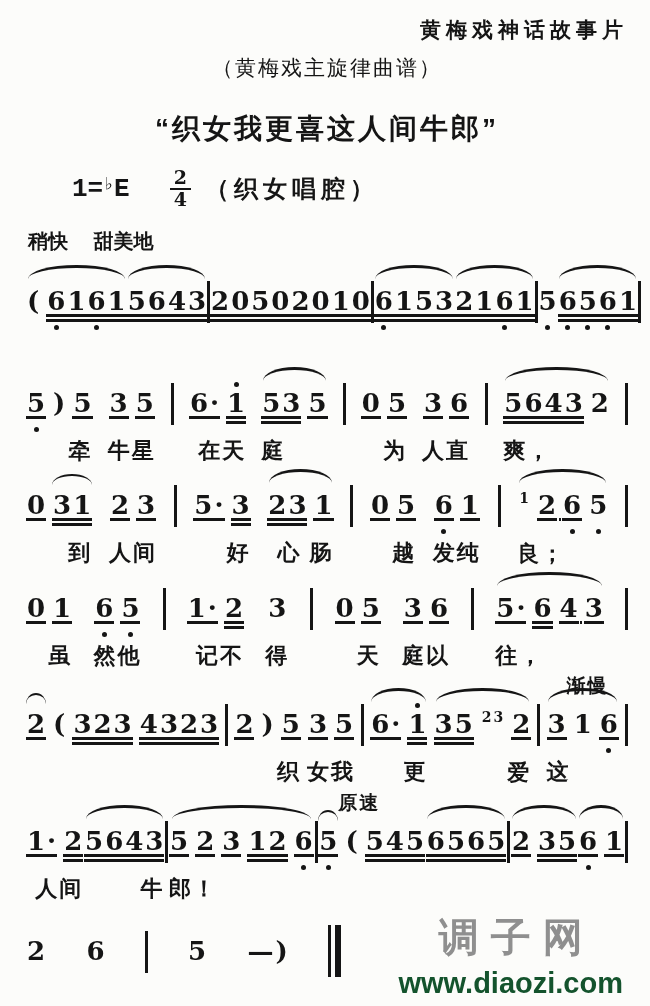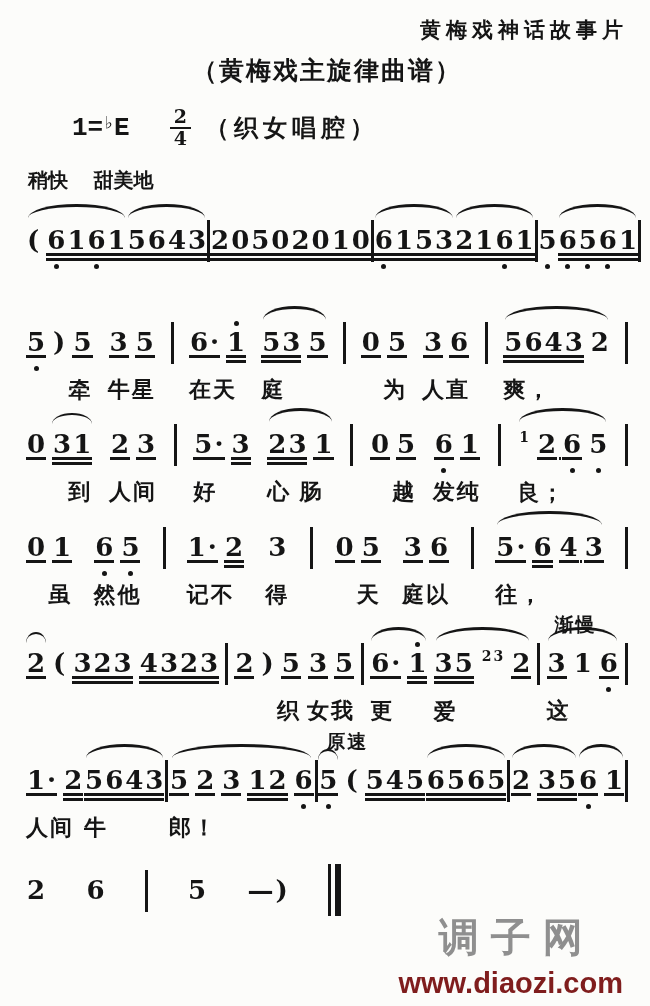--- a/index.html
+++ b/index.html
@@ -7,21 +7,21 @@
     width:650px;height:1006px;overflow:hidden;position:relative;
     background:#fcfcfa;color:#151515;
     font-family:"Liberation Sans",sans-serif;
     -webkit-font-smoothing:antialiased;
   }
   .page{padding:10px 22px 0 26px;}
 
   
   .series{text-align:right;font-size:21px;font-weight:bold;letter-spacing:5px;margin-top:6px;}
   .title{text-align:center;font-size:45px;font-weight:900;letter-spacing:28px;text-indent:28px;margin-top:14px;line-height:1.1;}
-  .subtitle{text-align:center;font-size:25px;font-weight:bold;letter-spacing:2px;margin-top:10px;}
+  .subtitle{text-align:center;font-size:21px;font-weight:normal;letter-spacing:2px;margin-top:10px;}
   .quote{text-align:center;font-size:28px;font-weight:bold;letter-spacing:3px;margin-top:28px;}
   .keyline{display:flex;align-items:center;margin:20px 0 0 46px;font-weight:bold;}
   .key{font-size:26px;font-family:Liberation Mono, monospace;}
   .key .flat{font-size:18px;vertical-align:6px;font-weight:bold;}
   .frac{margin-left:40px;display:inline-flex;flex-direction:column;align-items:center;
         font-size:19px;line-height:1.05;font-family:"DejaVu Serif",serif;font-weight:bold;}
   .frac .num{border-bottom:2.5px solid #151515;padding:0 4px;}
   .voice{margin-left:14px;font-size:24px;letter-spacing:5px;font-weight:bold;}
   .tempoline{margin:18px 0 0 2px;font-size:20px;font-weight:bold;}
   .tempoline span + span{margin-left:20px;}
@@ -49,41 +49,42 @@
   }
   .char.u1{border-bottom-color:#151515;}
   .col::after{content:"";order:3;height:2.5px;margin-top:2.5px;align-self:stretch;background:transparent;}
   .col.u2::after{background:#151515;}
   .ldot{order:4;margin:3px 0 1px;}
   .off{visibility:hidden;}
   .seg.small{margin:0 1px;}
   .seg.small .char{font-size:14px;align-items:flex-start;padding-top:1px;}
   .tie{position:absolute;top:-9px;left:0;right:0;height:9px;border-top:2.5px solid #151515;
        border-radius:50% 50% 0 0 / 100% 100% 0 0;}
-  .ann{position:absolute;top:-15px;left:8px;font-size:19px;font-weight:bold;letter-spacing:2px;white-space:nowrap;}
+  .ann{position:absolute;top:-15px;left:20px;font-size:19px;font-weight:bold;letter-spacing:2px;white-space:nowrap;}
   .lyric{height:31px;margin-top:3px;font-size:22px;font-weight:bold;letter-spacing:2px;
-         white-space:nowrap;width:100%;text-align:left;}
+         white-space:nowrap;width:100%;text-align:right;}
   .lyric.la{text-align:left;}
   .lyric.ra{text-align:right;}
   .bar{width:3px;height:42px;background:#151515;margin-top:16px;flex:none;}
   .dbar{display:flex;gap:4px;height:52px;margin-top:10px;flex:none;}
   .dbar .thin{width:3px;background:#151515;}
   .dbar .thick{width:6px;background:#151515;}
 
   
   .watermark{position:absolute;right:27px;bottom:6px;text-align:center;color:#8f8f8f;}
   .wm-name{font-size:40px;font-weight:bold;letter-spacing:12px;text-indent:12px;}
-  .wm-url{font-size:29px;font-weight:bold;margin-top:2px;color:#7f1d1d;text-align:right;}
+  .wm-url{font-size:29px;font-weight:bold;margin-top:2px;color:#14532d;text-align:right;}
 </style>
 </head>
 <body>
 
 <div class="page">
   <div class="series">黄梅戏神话故事片</div>
   <div class="subtitle">（黄梅戏主旋律曲谱）</div>
+  <div class="quote">“织女我更喜这人间牛郎”</div>
 
   <div class="keyline">
     <span class="key"><span>1=</span><span class="flat">♭</span><span>E</span></span>
     <span class="frac">
       <span class="num">2</span>
       <span class="den">4</span>
     </span>
     <span class="voice">（织女唱腔）</span>
   </div>
 

